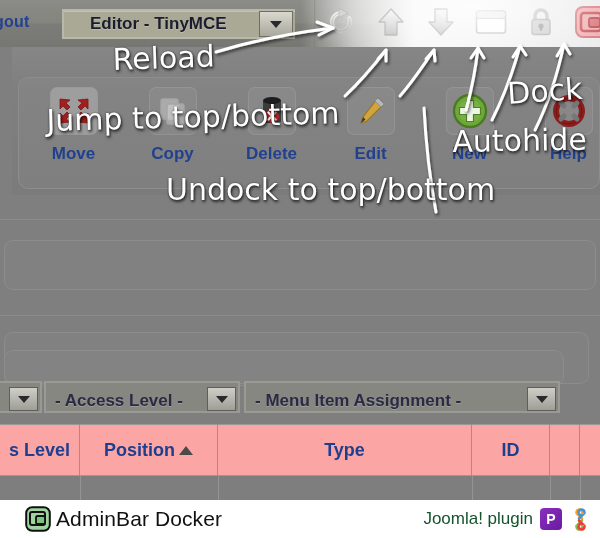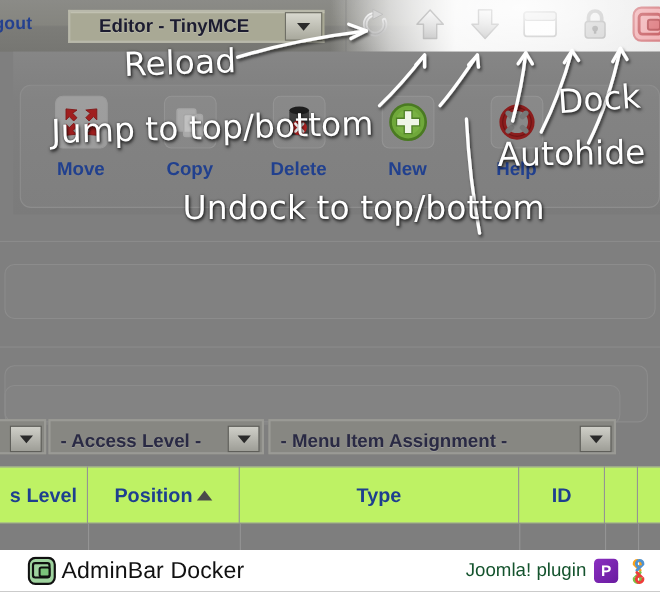--- a/index.html
+++ b/index.html
@@ -113,21 +113,21 @@
   .fbtn {
     width:29px;height:24px;margin:0 2px;
     background:linear-gradient(to bottom,#cfcfc8,#9e9e97);
     border:1px solid #5f5f5a;
     display:flex;align-items:center;justify-content:center;
   }
 
   
   .thead {
     position:absolute; left:0; top:424px; width:600px; height:52px;
-    background:#bef264;
+    background:#fca5a5;
     border-top:1px solid #999; border-bottom:1px solid #999;
     display:flex; align-items:center;
   }
   .th {
     height:52px; display:flex;align-items:center;justify-content:center;
     border-right:1px solid #949494;
     font-size:18px; color:#1e3f8f; font-weight:700;
   }
   .sort-tri {
     display:inline-block; margin-left:4px;
@@ -289,20 +289,30 @@
           <svg width="30" height="32" viewBox="0 0 30 32">
             <rect x="6" y="5" width="18" height="23" rx="2" fill="#3c3c3c"></rect>
             <ellipse cx="15" cy="5.5" rx="9" ry="3.6" fill="#1d1d1d"></ellipse>
             <circle cx="15" cy="21" r="7" fill="#b02222"></circle>
             <path d="M11.5 17.5 L18.5 24.5 M18.5 17.5 L11.5 24.5" stroke="#fff" stroke-width="2.4" stroke-linecap="round"></path>
           </svg>
         </div>
         <div class="tb-label">Delete</div>
       </div>
 
+      <div class="tb-item">
+        <div class="tb-box">
+          <svg width="30" height="30" viewBox="0 0 30 30">
+            <polygon points="22,2 28,8 11,25 5,27 7,21" fill="#d2a43c" stroke="#9c7620" stroke-width="1.2"></polygon>
+            <polygon points="22,2 28,8 25,11 19,5" fill="#b7b7b7" stroke="#8e8e8e" stroke-width="1"></polygon>
+            <polygon points="5,27 7,21 9.5,23.5" fill="#3a3a3a"></polygon>
+          </svg>
+        </div>
+        <div class="tb-label">Edit</div>
+      </div>
 
       <div class="tb-item">
         <div class="tb-box">
           <svg width="38" height="38" viewBox="0 0 38 38">
             <circle cx="19" cy="19" r="16" fill="#6fa83a" stroke="#4a7a22" stroke-width="2.4"></circle>
             <circle cx="19" cy="19" r="11.5" fill="#7fb84a" opacity=".55"></circle>
             <polygon points="15.5,8.5 22.5,8.5 22.5,15.5 29.5,15.5 29.5,22.5 22.5,22.5 22.5,29.5 15.5,29.5 15.5,22.5 8.5,22.5 8.5,15.5 15.5,15.5" fill="#eef5e6" stroke="#4e7f26" stroke-width="1.2"></polygon>
           </svg>
         </div>
         <div class="tb-label">New</div>

